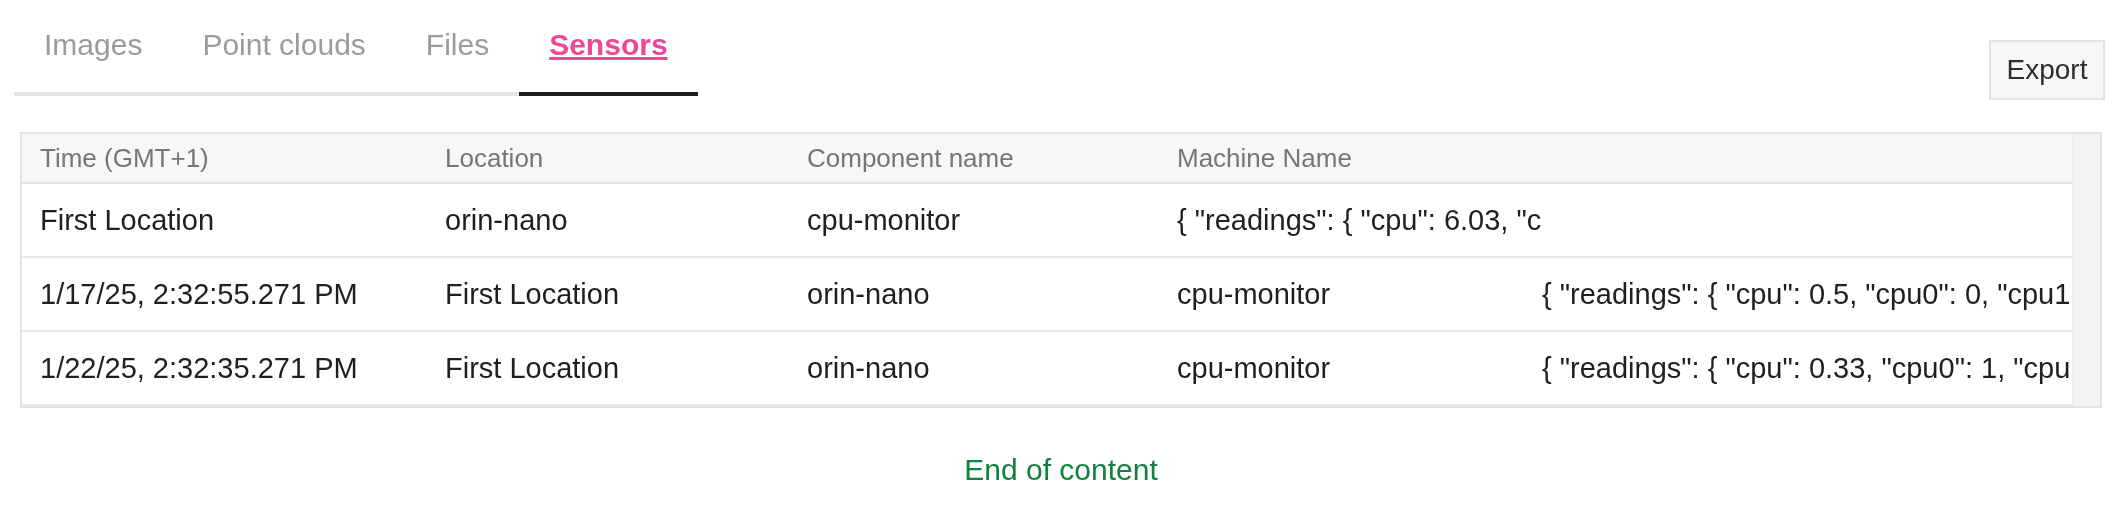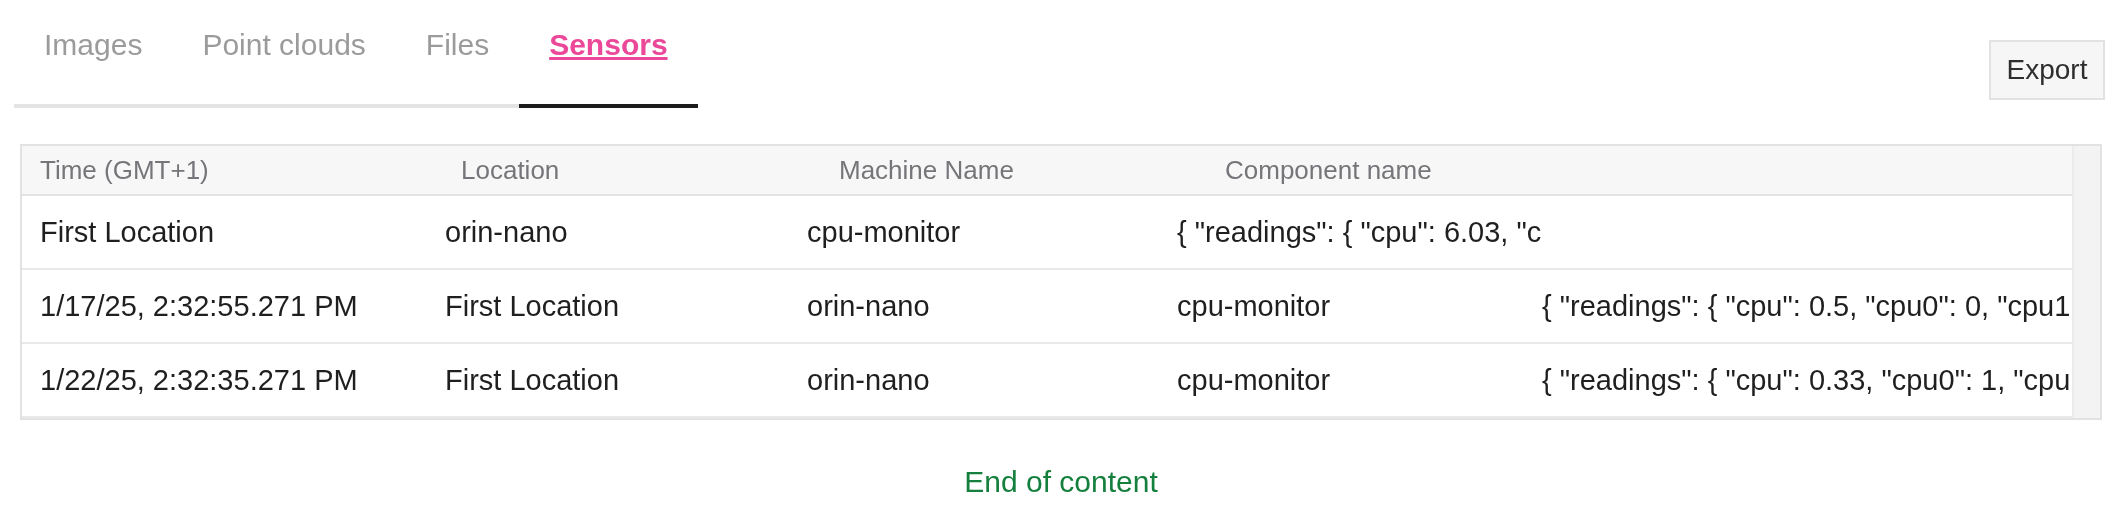--- a/index.html
+++ b/index.html
@@ -11,21 +11,21 @@
   }
 
   
   .tabbar {
     display:inline-flex;
     margin:6px 0 0 14px;
     border-bottom:4px solid #e4e4e4;
   }
   .tab {
     font-size:30px; line-height:30px;
-    padding:24px 30px 44px 30px;
+    padding:24px 30px 32px 30px;
     margin-bottom:-4px;
     border-bottom:4px solid transparent;
     color:#9b9b9b;
     cursor:pointer;
     white-space:nowrap;
   }
   .tab.active {
     color:#ec4899;
     font-weight:bold;
     border-bottom-color:#1c1c1c;
@@ -53,21 +53,20 @@
   }
   .thead, .trow {
     display:grid;
     grid-template-columns:423px 362px 370px 365px 1fr;
     padding-right:30px;
   }
   .thead {
     height:50px;
     background:#f7f7f7;
     border-bottom:2px solid #e2e2e2;
-    gap:16px;
   }
   .th {
     display:flex; align-items:center;
     font-size:26px; color:#76767a;
     white-space:nowrap; overflow:hidden;
   }
   .trow {
     height:74px;
     background:#ffffff;
     border-bottom:2px solid #e9e9e9;
@@ -109,22 +108,22 @@
 </nav>
 
 
 <button class="export-btn">Export</button>
 
 
 <section class="data-table">
   <div class="thead">
     <div class="th">Time (GMT+1)</div>
     <div class="th">Location</div>
+    <div class="th">Component name</div>
     <div class="th">Machine Name</div>
-    <div class="th">Component name</div>
   </div>
 
   <div class="trow">
     <div class="td">First Location</div>
     <div class="td">orin-nano</div>
     <div class="td">cpu-monitor</div>
     <div class="td reading">{ "readings": { "cpu": 6.03, "cpu0": 10.89, "c...</div>
   </div>
 
   <div class="trow">

